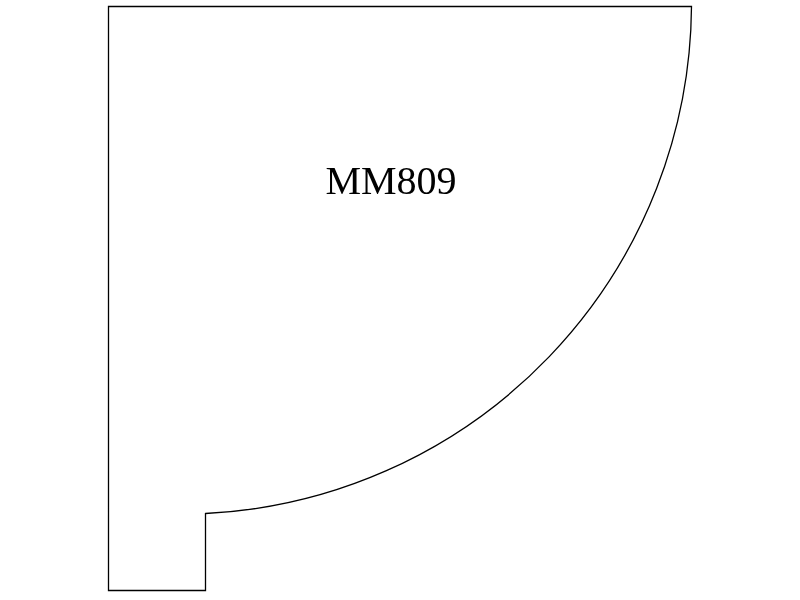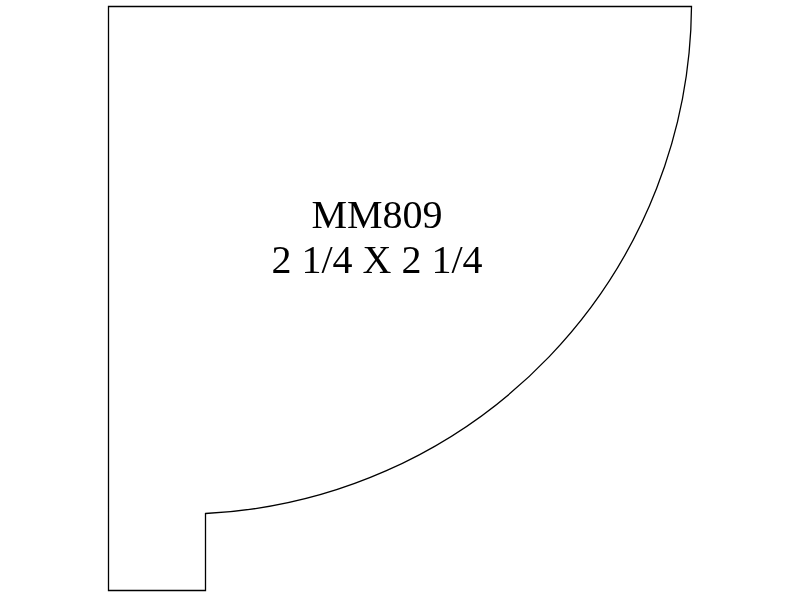--- a/index.html
+++ b/index.html
@@ -20,38 +20,36 @@
   .outline-svg {
     position: absolute;
     left: 0;
     top: 0;
     width: 800px;
     height: 600px;
     display: block;
   }
   .label {
     position: absolute;
-    left: 377px;
+    left: 391px;
     transform: translateX(-50%);
     white-space: nowrap;
     color: #000000;
     font-size: 40px;
     line-height: 1;
     font-family: "Liberation Serif", serif;
-    margin-top: 34px;
   }
   .label-code { top: 161px; }
   .label-size { top: 206px; }
 </style>
 </head>
 <body>
 
 <div class="canvas">
 
   <svg class="outline-svg" viewBox="0 0 800 600" xmlns="http://www.w3.org/2000/svg">
     <path d="M 108.5 6.5 L 691.5 6.5 A 511.5 511.5 0 0 1 205.5 513.5 L 205.5 590.5 L 108.5 590.5 Z" fill="#ffffff" stroke="#000000" stroke-width="1.3" stroke-linejoin="miter"></path>
   </svg>
 
   <div class="label label-code">MM809</div>
 
-  <div class="label label-size">2 1/4 X 2 1/4</div>
 
 </div>
 
 </body></html>

